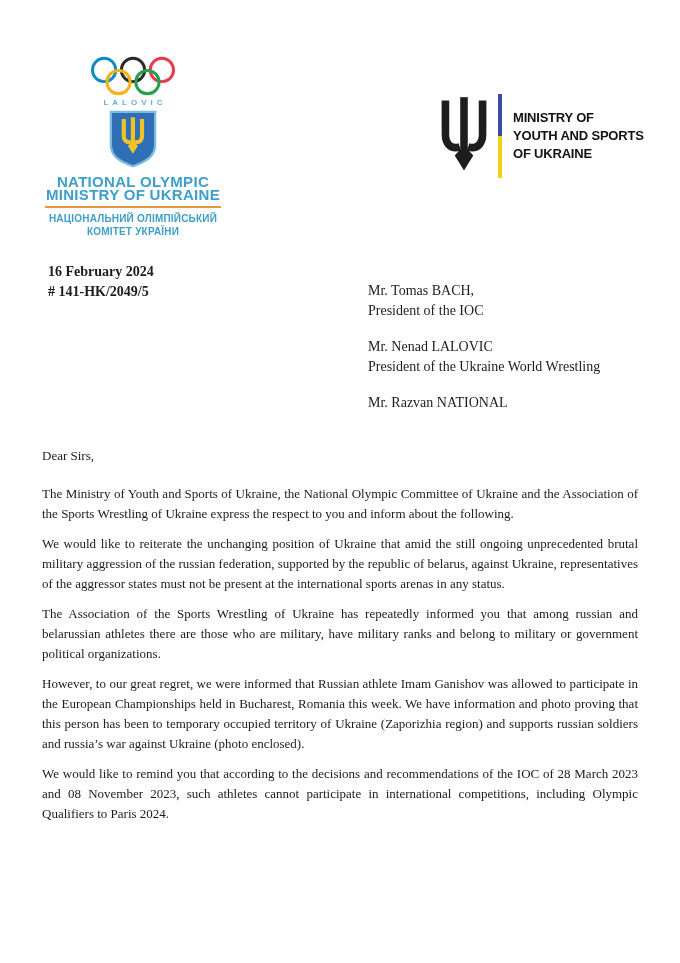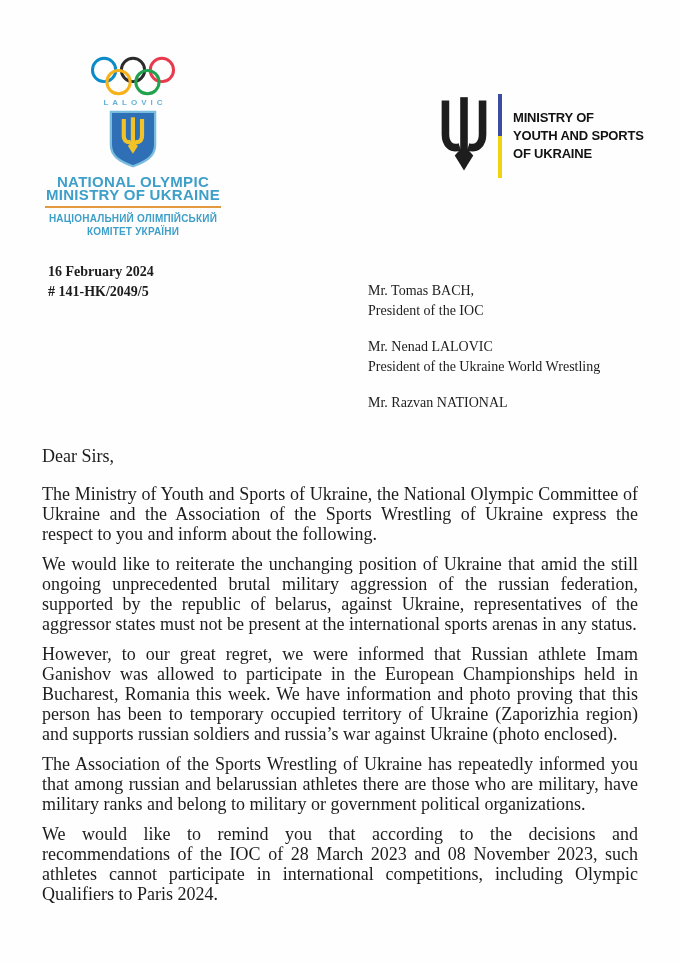--- a/index.html
+++ b/index.html
@@ -100,21 +100,21 @@
   .recipient { margin-bottom: 16px; }
   .recipient:last-child { margin-bottom: 0; }
   .recipient .r-title { text-align: justify; }
 
   
   .body-text {
     position: absolute;
     left: 42px;
     top: 446px;
     width: 596px;
-    font-size: 18px;
+    font-size: 13px;
     line-height: 20px;
     text-align: justify;
   }
   .body-text p { margin: 0 0 10px 0; }
   .body-text p.salutation { margin-bottom: 18px; text-align: left; }
 </style>
 </head>
 <body>
 
 <div class="page">
@@ -188,18 +188,18 @@
     </div>
     <div class="recipient">
       <div class="r-name">Mr. Razvan NATIONAL</div>
     </div>
   </div>
 
   <div class="body-text">
     <p class="salutation">Dear Sirs,</p>
     <p>The Ministry of Youth and Sports of Ukraine, the National Olympic Committee of Ukraine and the Association of the Sports Wrestling of Ukraine express the respect to you and inform about the following.</p>
     <p>We would like to reiterate the unchanging position of Ukraine that amid the still ongoing unprecedented brutal military aggression of the russian federation, supported by the republic of belarus, against Ukraine, representatives of the aggressor states must not be present at the international sports arenas in any status.</p>
+    <p>The Association of the Sports Wrestling of Ukraine has repeatedly informed you that among russian and belarussian athletes there are those who are military, have military ranks and belong to military or government political organizations.</p>
     <p>However, to our great regret, we were informed that Russian athlete Imam Ganishov was allowed to participate in the European Championships held in Bucharest, Romania this week. We have information and photo proving that this person has been to temporary occupied territory of Ukraine (Zaporizhia region) and supports russian soldiers and russia’s war against Ukraine (photo enclosed).</p>
-    <p>The Association of the Sports Wrestling of Ukraine has repeatedly informed you that among russian and belarussian athletes there are those who are military, have military ranks and belong to military or government political organizations.</p>
     <p>We would like to remind you that according to the decisions and recommendations of the IOC of 28 March 2023 and 08 November 2023, such athletes cannot participate in international competitions, including Olympic Qualifiers to Paris 2024.</p>
   </div>
 
 </div>
 
 </body></html>

